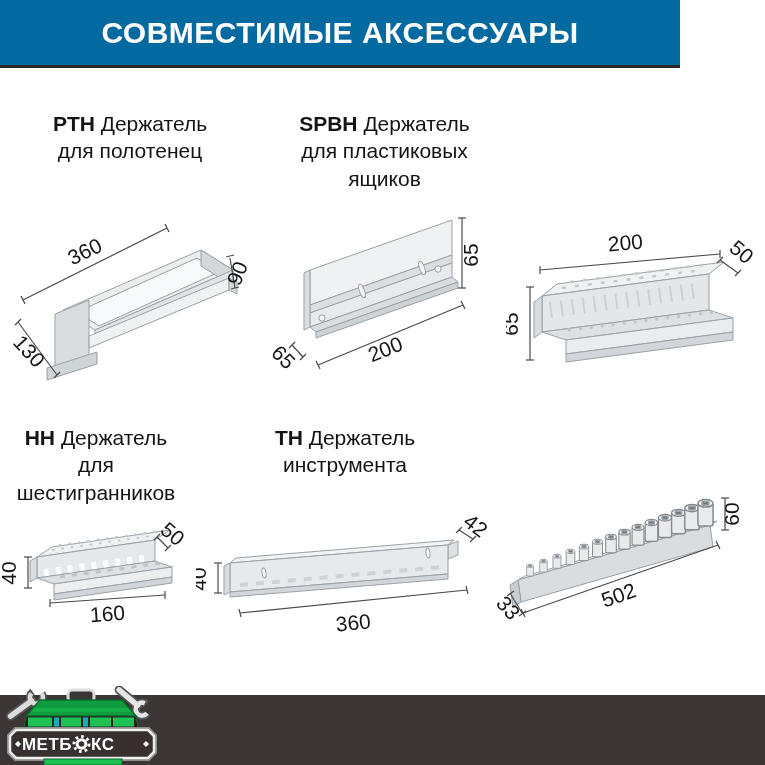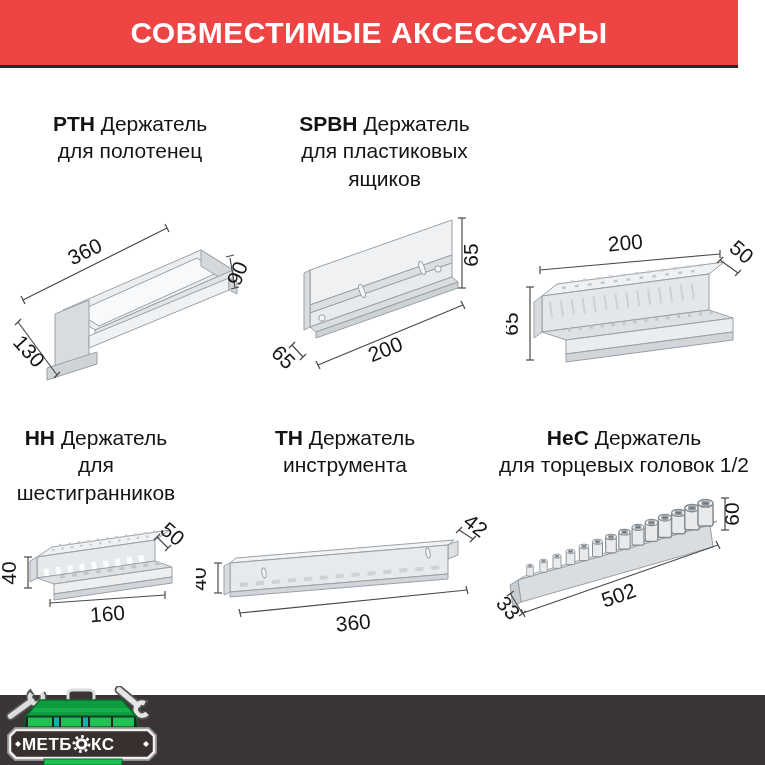--- a/index.html
+++ b/index.html
@@ -1,19 +1,19 @@
 <!DOCTYPE html>
 <html><head>
 <meta charset="utf-8">
 <style>
   html,body{margin:0;padding:0;background:#888;}
   .page{position:relative;width:765px;height:765px;background:#ffffff;overflow:hidden;
         font-family:"Liberation Sans",sans-serif;margin:0 auto;}
   
-  .hdr{position:absolute;left:0;top:0;width:738px;height:65px;background:#ef4444;
+  .hdr{position:absolute;left:0;top:0;width:680px;height:65px;background:#0369a1;
        border-bottom:3px solid #2c2727;display:flex;align-items:center;justify-content:center;}
   .hdr h1{margin:0;color:#ffffff;font-size:30px;font-weight:bold;letter-spacing:.5px;}
   
   .ptitle{position:absolute;text-align:center;font-size:21px;line-height:1.3;color:#141414;}
   .pcode{font-weight:bold;}
   .pname{white-space:pre-line;}
   
   .draw{position:absolute;}
   .dim{font-family:"Liberation Sans",sans-serif;font-size:21px;fill:#161616;}
   .dln{stroke:#4a4a4a;stroke-width:1.2;}
@@ -144,25 +144,20 @@
     <span class="pcode">HH</span>
     <span class="pname">Держатель
 для
 шестигранников</span>
   </div>
   <div class="ptitle" style="left:250px;top:424px;width:190px;">
     <span class="pcode">TH</span>
     <span class="pname">Держатель
 инструмента</span>
   </div>
-  <div class="ptitle" style="left:495px;top:424px;width:258px;">
-    <span class="pcode">HeC</span>
-    <span class="pname">Держатель
-для торцевых головок 1/2</span>
-  </div>
 
   <svg class="draw" style="left:2px;top:497px;" width="200" height="140" viewBox="0 0 200 140">
     <g class="shape">
       <polygon points="35,60 153,43 168,33 50,50" fill="#eff1f3"></polygon>
       <line x1="50" y1="53" x2="150" y2="39" stroke="#c4c9cd" stroke-width="2" stroke-dasharray="2.5 7"></line>
       <line x1="57" y1="48" x2="157" y2="34" stroke="#c4c9cd" stroke-width="2" stroke-dasharray="2.5 7"></line>
       <polygon points="35,60 153,43 153,64 35,81" fill="#e6e9eb"></polygon>
       <line x1="42" y1="76" x2="148" y2="61" stroke="#fbfcfc" stroke-width="8" stroke-dasharray="5 7"></line>
       <polygon points="28,64 35,60 35,81 28,85" fill="#d9dde0"></polygon>
       <polygon points="35,81 153,64 170,70 52,87" fill="#dde1e4"></polygon>

